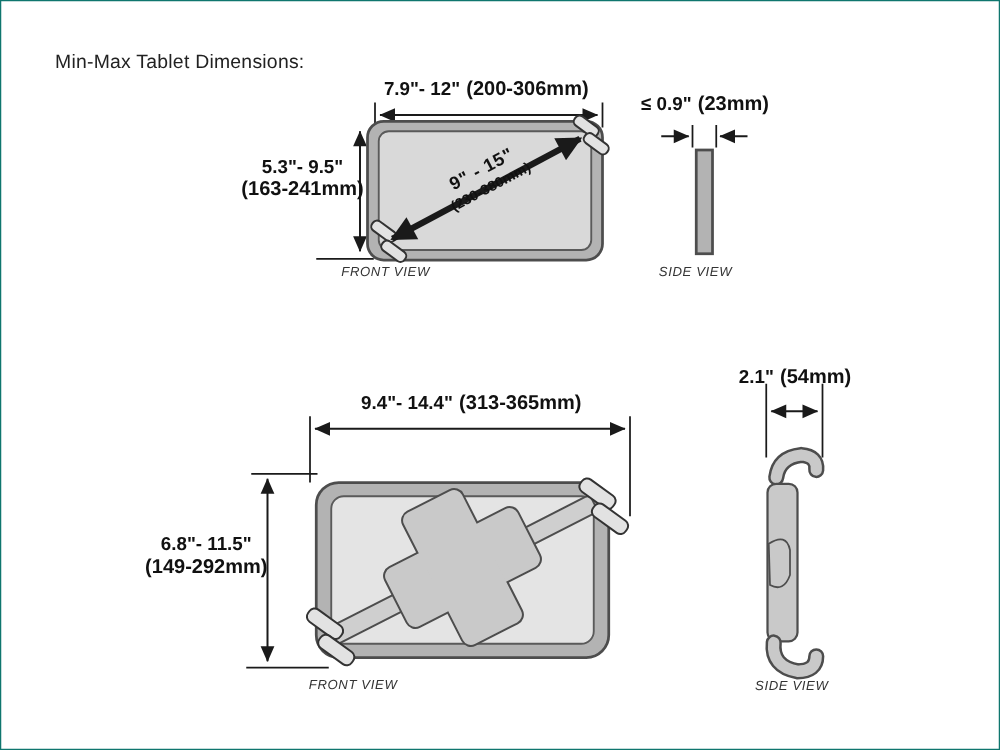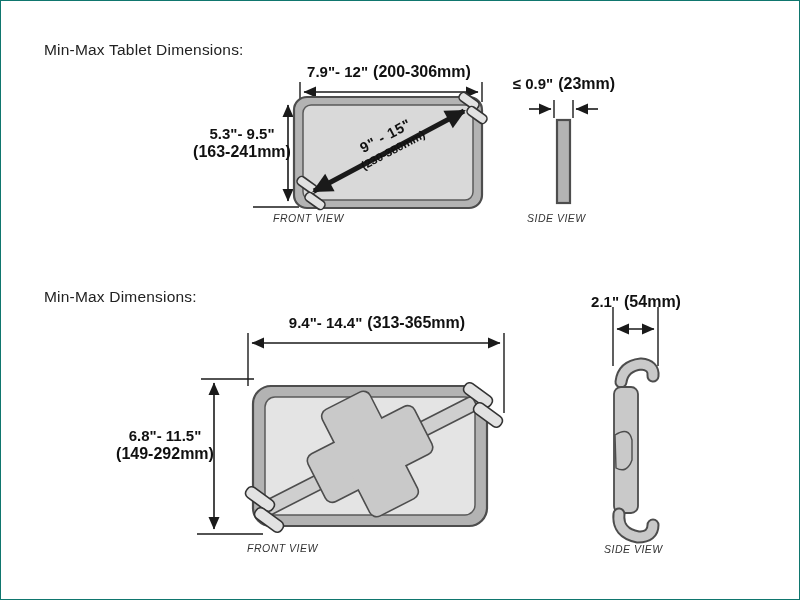--- a/index.html
+++ b/index.html
@@ -162,21 +162,20 @@
 
   <div class="caption" style="left:272px;top:211px;">FRONT VIEW</div>
 
   <div class="dim" style="left:502px;top:74px;width:122px;">
     <span class="big">≤ 0.9"</span>
     <span class="small">(23mm)</span>
   </div>
 
   <div class="caption" style="left:526px;top:211px;">SIDE VIEW</div>
 
-  <div class="title" style="left:43px;top:287px;">Min-Max Dimensions:</div>
 
   <div class="dim" style="left:266px;top:313px;width:220px;">
     <span class="big">9.4"- 14.4"</span>
     <span class="small">(313-365mm)</span>
   </div>
 
   <div class="dim col" style="left:108px;top:426px;width:112px;">
     <span class="big">6.8"- 11.5"</span>
     <span class="small">(149-292mm)</span>
   </div>

